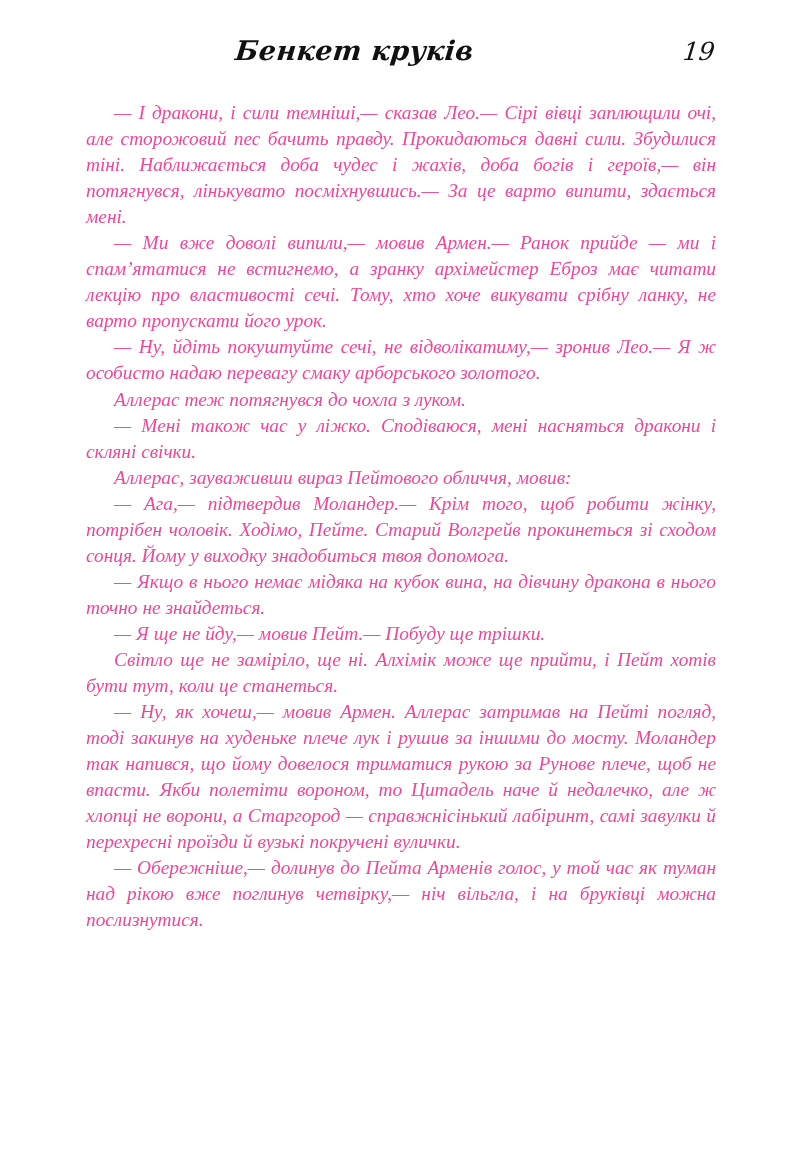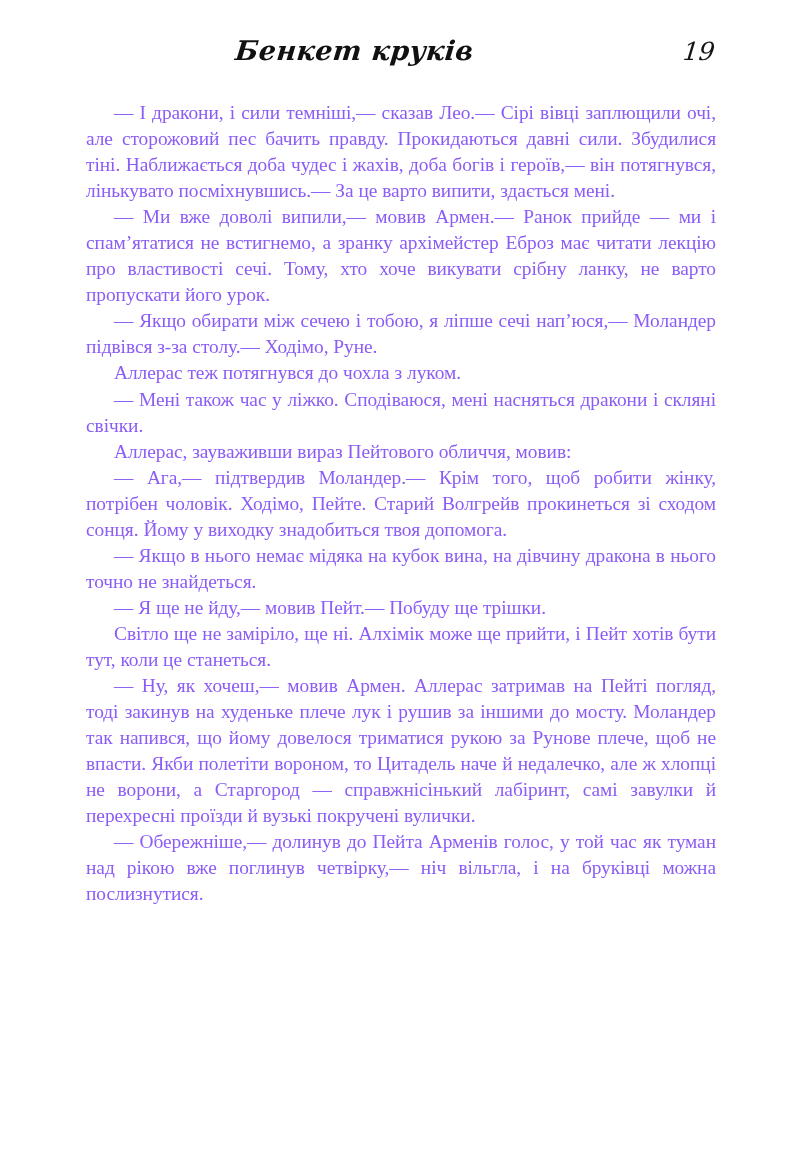--- a/index.html
+++ b/index.html
@@ -72,43 +72,44 @@
 
   .para {
     margin: 0;
     text-align: justify;
     text-justify: inter-word;
     text-indent: 28px;
     font-size: 19.4px;
     line-height: 26.05px;
     letter-spacing: -0.05px;
     word-spacing: 0.1px;
-    color: #8b5cf6;
+    color: #ec4899;
     hyphens: manual;
+    font-style: italic;
     -webkit-hyphens: manual;
   }
 
   .para:last-child {
     margin-bottom: 6px;
   }
 </style>
 </head>
 <body>
 
 <div class="page">
 
   <div class="running-head">
     <div class="running-head-title">Бенкет круків</div>
     <div class="running-head-folio">19</div>
   </div>
 
   <div class="textblock">
     <p class="para">— І дракони, і сили темніші,— сказав Лео.— Сірі вівці заплющили очі, але сторожовий пес бачить правду. Прокидаються давні сили. Збудилися тіні. Наближається доба чудес і жахів, доба богів і героїв,— він потягнувся, лінькувато посміхнувшись.— За це варто випити, здається мені.</p>
     <p class="para">— Ми вже доволі випили,— мовив Армен.— Ранок прийде — ми і спам’ятатися не встигнемо, а зранку архімейстер Еброз має читати лекцію про властивості сечі. Тому, хто хоче викувати срібну ланку, не варто пропускати його урок.</p>
-    <p class="para">— Якщо обирати між сечею і тобою, я ліпше сечі нап’юся,— Моландер підвівся з-за столу.— Ходімо, Руне.</p>
+    <p class="para">— Ну, йдіть покуштуйте сечі, не відволікатиму,— зронив Лео.— Я ж особисто надаю перевагу смаку арборського золотого.</p>
     <p class="para">Аллерас теж потягнувся до чохла з луком.</p>
     <p class="para">— Мені також час у ліжко. Сподіваюся, мені насняться дракони і скляні свічки.</p>
     <p class="para">Аллерас, зауваживши вираз Пейтового обличчя, мовив:</p>
     <p class="para">— Ага,— підтвердив Моландер.— Крім того, щоб робити жінку, потрібен чоловік. Ходімо, Пейте. Старий Волгрейв прокинеться зі сходом сонця. Йому у виходку знадобиться твоя допомога.</p>
     <p class="para">— Якщо в нього немає мідяка на кубок вина, на дівчину дракона в нього точно не знайдеться.</p>
     <p class="para">— Я ще не йду,— мовив Пейт.— Побуду ще трішки.</p>
     <p class="para">Світло ще не заміріло, ще ні. Алхімік може ще прийти, і Пейт хотів бути тут, коли це станеться.</p>
     <p class="para">— Ну, як хочеш,— мовив Армен. Аллерас затримав на Пейті погляд, тоді закинув на худеньке плече лук і рушив за іншими до мосту. Моландер так напився, що йому довелося триматися рукою за Рунове плече, щоб не впасти. Якби полетіти вороном, то Цитадель наче й недалечко, але ж хлопці не ворони, а Старгород — справжнісінький лабіринт, самі завулки й перехресні проїзди й вузькі покручені вулички.</p>
     <p class="para">— Обережніше,— долинув до Пейта Арменів голос, у той час як туман над рікою вже поглинув четвірку,— ніч вільгла, і на бруківці можна послизнутися.</p>
   </div>

